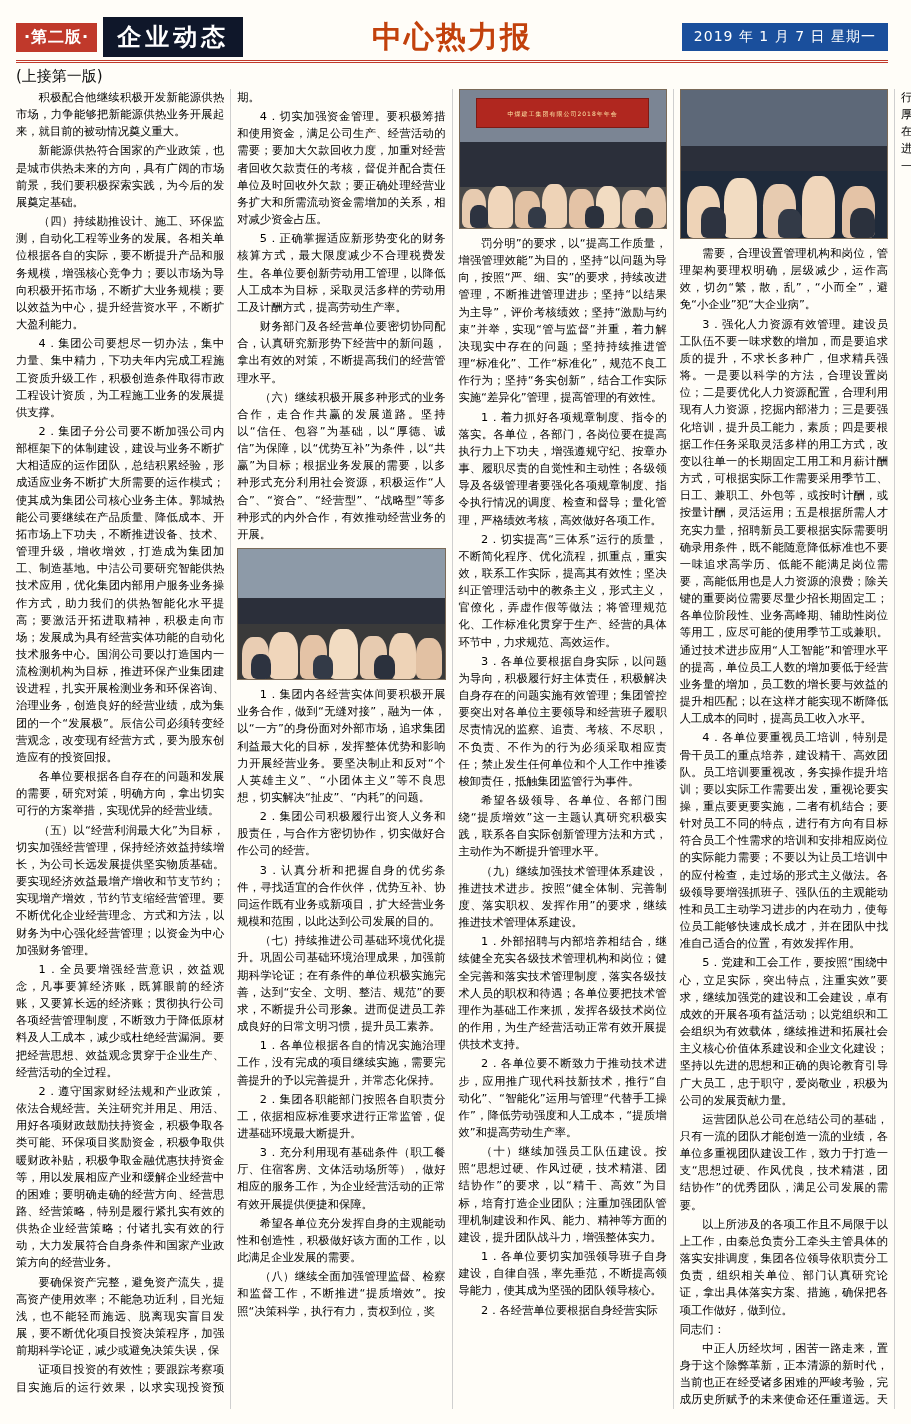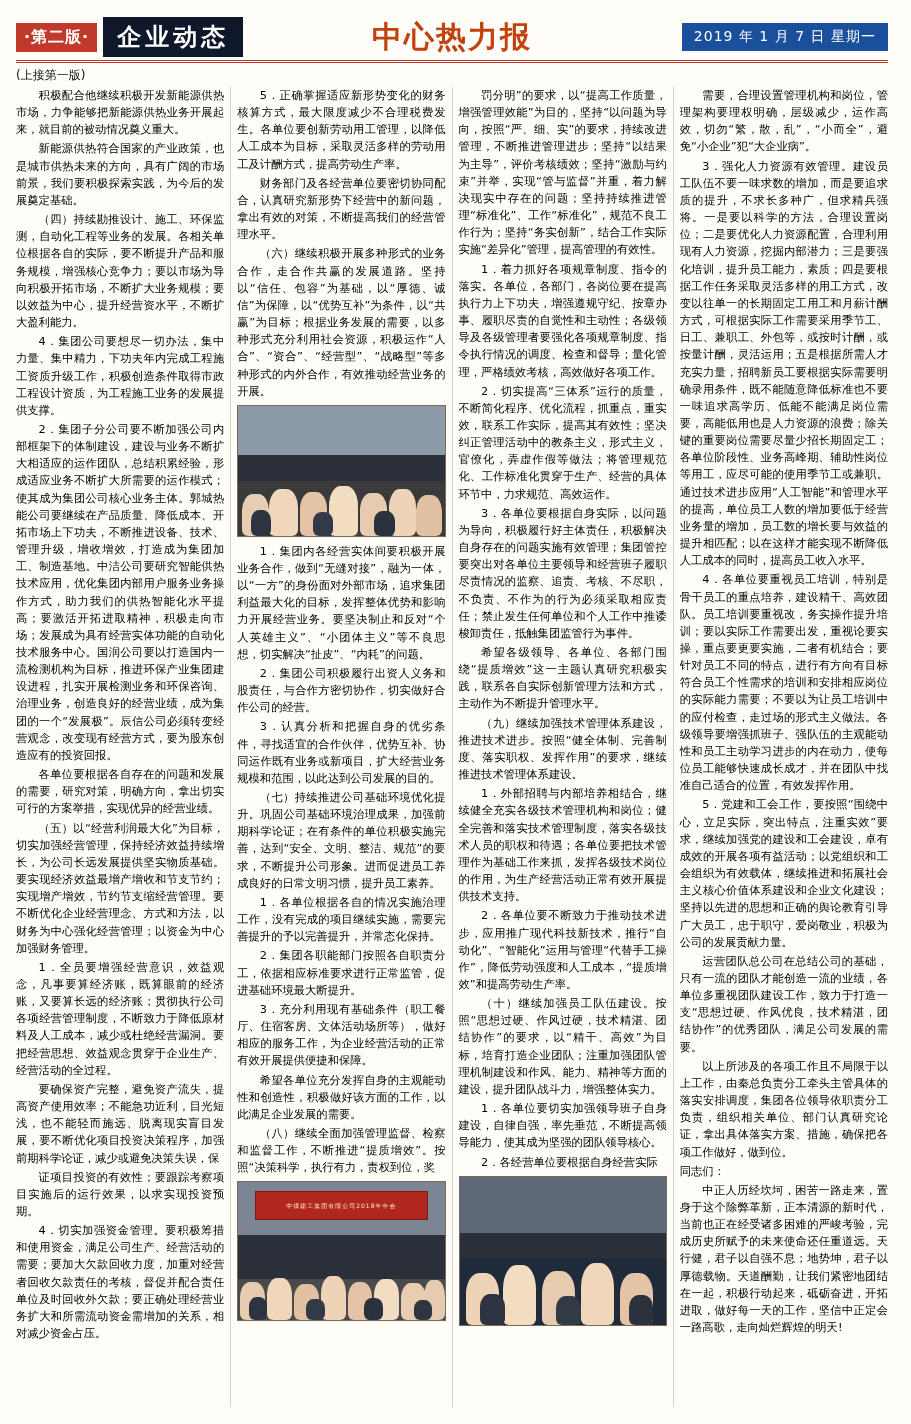--- a/index.html
+++ b/index.html
@@ -24,21 +24,21 @@
   }
   .mh-title{
     position:absolute;left:50%;transform:translateX(-50%);
     font-family:"DejaVu Serif","Liberation Serif",serif;
     font-size:30px;font-weight:bold;color:#c2410c;letter-spacing:2px;
   }
   .mh-date{
     margin-left:auto;background:#1a4f9c;color:#fff;font-size:14px;
     padding:5px 12px;letter-spacing:1px;
   }
-  .contfrom{font-size:12px;color:#111;margin:4px 0 3px 0;}
+  .contfrom{font-size:15px;color:#111;margin:4px 0 3px 0;}
   
   .cols{
     column-count:4;column-gap:13px;column-rule:1px solid #cfcfcf;
     font-size:11.3px;line-height:1.52;color:#000;text-align:justify;
     height:1320px;
   }
   .cols p{margin:0 0 2px 0;text-indent:2em;}
   .cols p.noind{text-indent:0;}
   
   figure{margin:5px 0 6px 0;break-inside:avoid;}
@@ -81,20 +81,21 @@
   <div class="cols">
 
     <p>积极配合他继续积极开发新能源供热市场，力争能够把新能源供热业务开展起来，就目前的被动情况奠义重大。</p>
     <p>新能源供热符合国家的产业政策，也是城市供热未来的方向，具有广阔的市场前景，我们要积极探索实践，为今后的发展奠定基础。</p>
     <p>（四）持续勘推设计、施工、环保监测，自动化工程等业务的发展。各相关单位根据各自的实际，要不断提升产品和服务规模，增强核心竞争力；要以市场为导向积极开拓市场，不断扩大业务规模；要以效益为中心，提升经营资水平，不断扩大盈利能力。</p>
     <p>4．集团公司要想尽一切办法，集中力量、集中精力，下功夫年内完成工程施工资质升级工作，积极创造条件取得市政工程设计资质，为工程施工业务的发展提供支撑。</p>
     <p>2．集团子分公司要不断加强公司内部框架下的体制建设，建设与业务不断扩大相适应的运作团队，总结积累经验，形成适应业务不断扩大所需要的运作模式；使其成为集团公司核心业务主体。郭城热能公司要继续在产品质量、降低成本、开拓市场上下功夫，不断推进设备、技术、管理升级，增收增效，打造成为集团加工、制造基地。中洁公司要研究智能供热技术应用，优化集团内部用户服务业务操作方式，助力我们的供热智能化水平提高；要激活开拓进取精神，积极走向市场；发展成为具有经营实体功能的自动化技术服务中心。国润公司要以打造国内一流检测机构为目标，推进环保产业集团建设进程，扎实开展检测业务和环保咨询、治理业务，创造良好的经营业绩，成为集团的一个“发展极”。辰信公司必须转变经营观念，改变现有经营方式，要为股东创造应有的投资回报。</p>
     <p>各单位要根据各自存在的问题和发展的需要，研究对策，明确方向，拿出切实可行的方案举措，实现优异的经营业绩。</p>
     <p>（五）以“经营利润最大化”为目标，切实加强经营管理，保持经济效益持续增长，为公司长远发展提供坚实物质基础。要实现经济效益最增产增收和节支节约；实现增产增效，节约节支缩经营管理。要不断优化企业经营理念、方式和方法，以财务为中心强化经营管理；以资金为中心加强财务管理。</p>
     <p>1．全员要增强经营意识，效益观念，凡事要算经济账，既算眼前的经济账，又要算长远的经济账；贯彻执行公司各项经营管理制度，不断致力于降低原材料及人工成本，减少或杜绝经营漏洞。要把经营思想、效益观念贯穿于企业生产、经营活动的全过程。</p>
+    <p>2．遵守国家财经法规和产业政策，依法合规经营。关注研究并用足、用活、用好各项财政鼓励扶持资金，积极争取各类可能、环保项目奖励资金，积极争取供暖财政补贴，积极争取金融优惠扶持资金等，用以发展相应产业和缓解企业经营中的困难；要明确走确的经营方向、经营思路、经营策略，特别是履行紧扎实有效的供热企业经营策略；付诸扎实有效的行动，大力发展符合自身条件和国家产业政策方向的经营业务。</p>
     <p>要确保资产完整，避免资产流失，提高资产使用效率；不能急功近利，目光短浅，也不能轻而施远、脱离现实盲目发展，要不断优化项目投资决策程序，加强前期科学论证，减少或避免决策失误，保</p>
 
     <p>证项目投资的有效性；要跟踪考察项目实施后的运行效果，以求实现投资预期。</p>
     <p>4．切实加强资金管理。要积极筹措和使用资金，满足公司生产、经营活动的需要；要加大欠款回收力度，加重对经营者回收欠款责任的考核，督促并配合责任单位及时回收外欠款；要正确处理经营业务扩大和所需流动资金需增加的关系，相对减少资金占压。</p>
     <p>5．正确掌握适应新形势变化的财务核算方式，最大限度减少不合理税费发生。各单位要创新劳动用工管理，以降低人工成本为目标，采取灵活多样的劳动用工及计酬方式，提高劳动生产率。</p>
     <p>财务部门及各经营单位要密切协同配合，认真研究新形势下经营中的新问题，拿出有效的对策，不断提高我们的经营管理水平。</p>
     <p>（六）继续积极开展多种形式的业务合作，走合作共赢的发展道路。坚持以“信任、包容”为基础，以“厚德、诚信”为保障，以“优势互补”为条件，以“共赢”为目标；根据业务发展的需要，以多种形式充分利用社会资源，积极运作“人合”、“资合”、“经营型”、“战略型”等多种形式的内外合作，有效推动经营业务的开展。</p>
 
     <figure>
       <div class="photo photoB" style="height:132px;">

